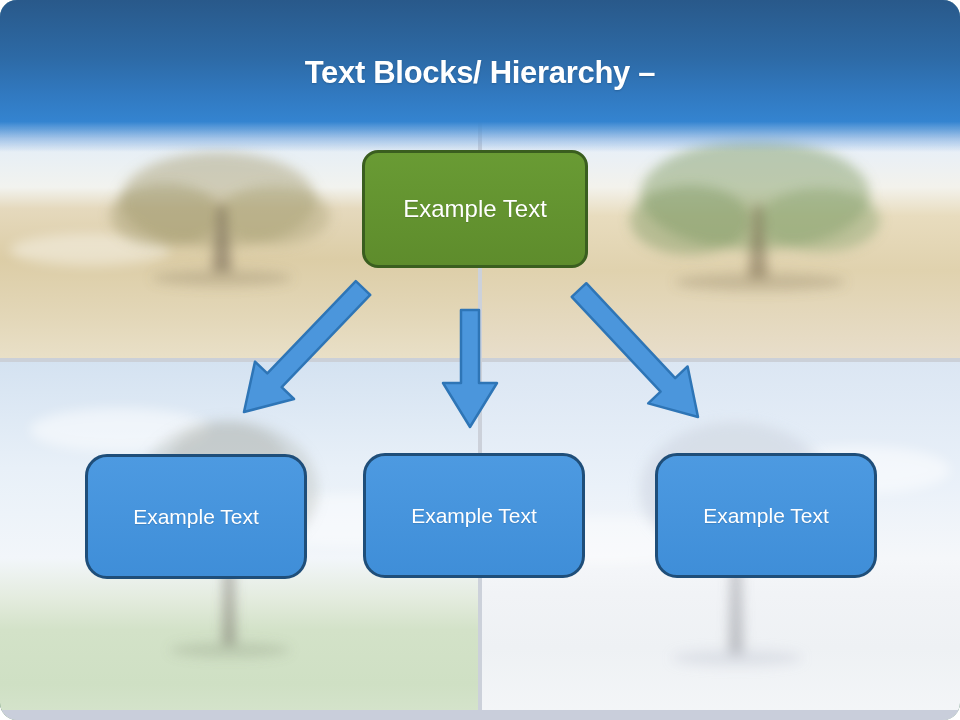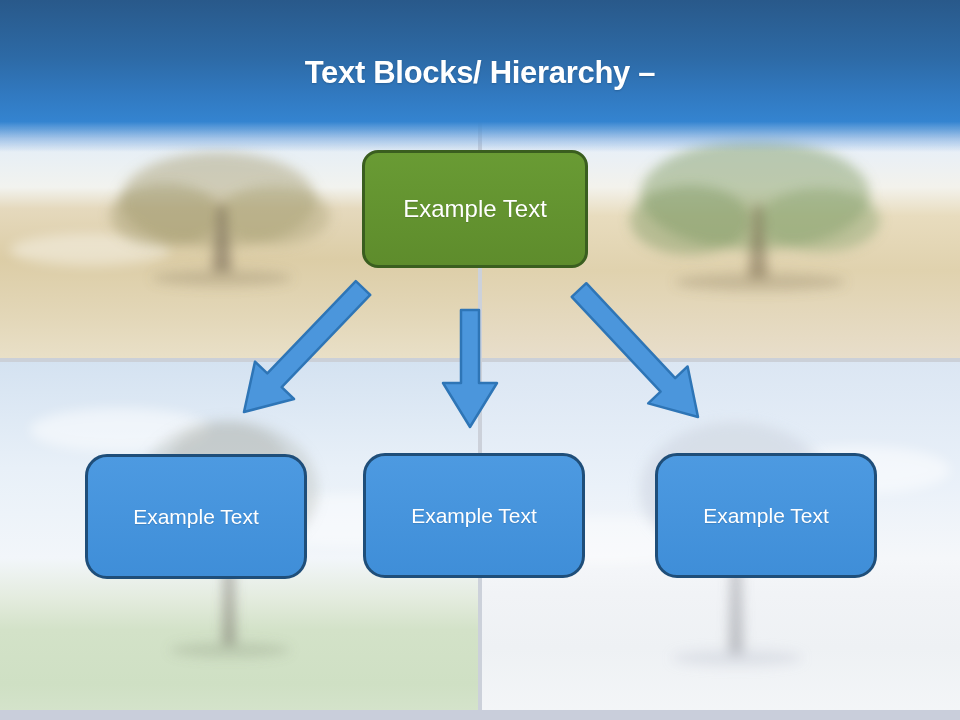--- a/index.html
+++ b/index.html
@@ -4,20 +4,21 @@
 <style>
   * { margin: 0; padding: 0; box-sizing: border-box; }
   html, body { width: 960px; height: 720px; }
   body { font-family: "Liberation Sans", sans-serif; }
 
   .slide {
     position: relative;
     width: 960px; height: 720px;
     overflow: hidden;
     background: #14532d;
+    border-radius: 17px;
   }
 
   
   .bg { position: absolute; inset: 0; z-index: 0; }
   .quad { position: absolute; width: 480px; height: 360px; }
   .quad-autumn {
     left: 0; top: 0;
     background: linear-gradient(180deg,
       #9dc4ec 0%, #bdd8f2 18%, #e2edf8 38%, #f2f3ef 52%,
       #e5d9bd 58%, #dccda6 72%, #e3d7b8 88%, #e9e0c8 100%);

